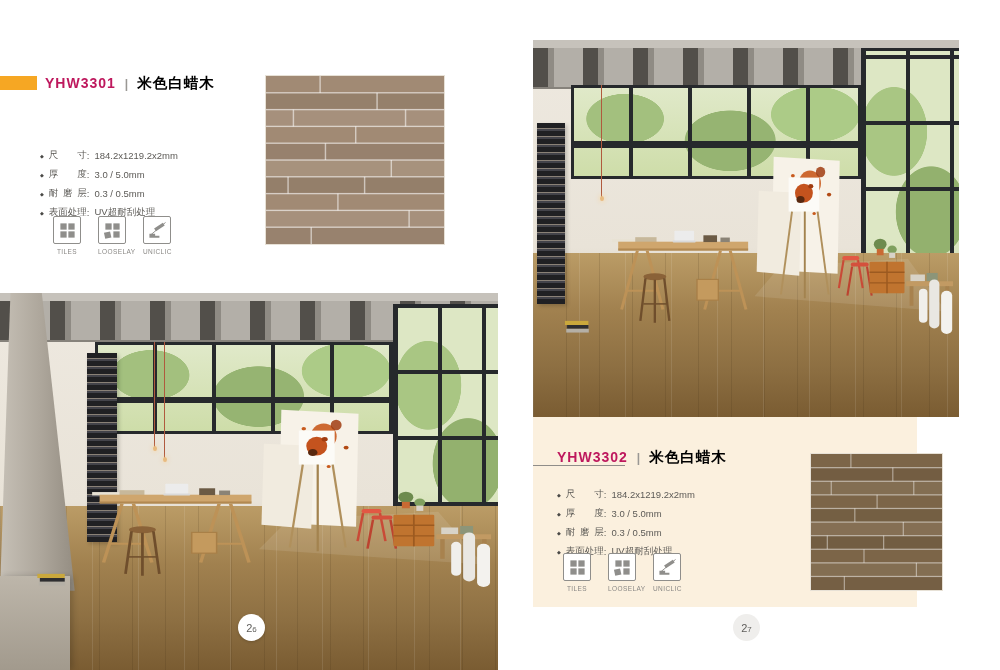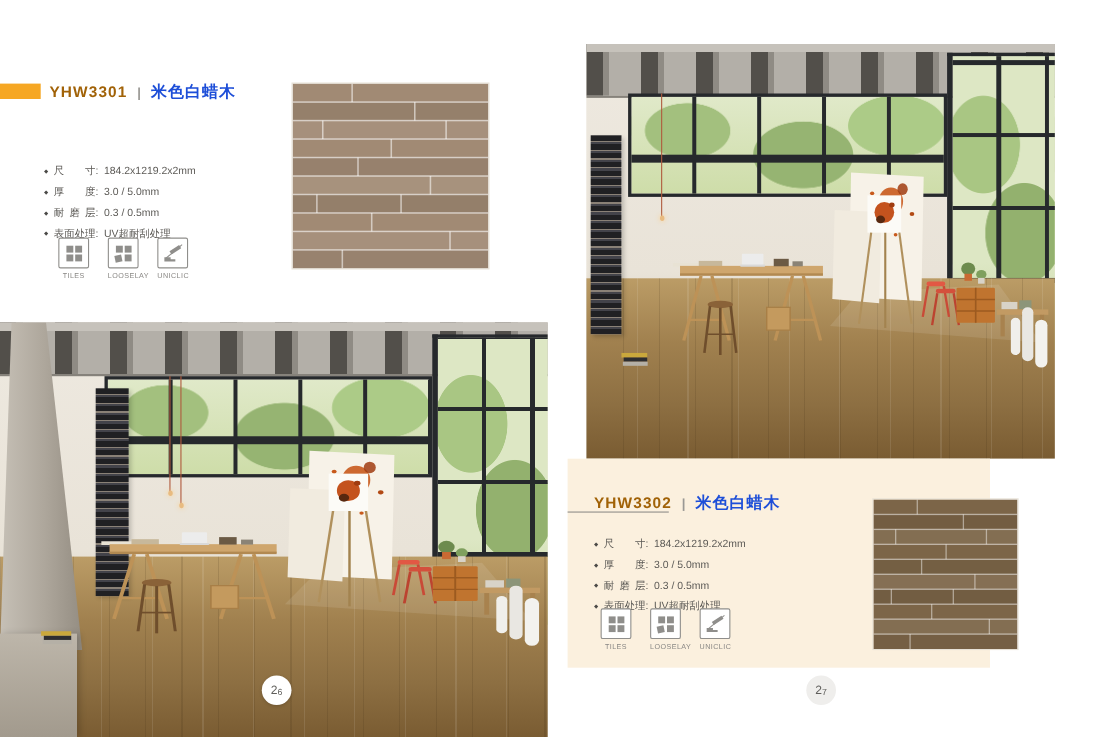--- a/index.html
+++ b/index.html
@@ -6,23 +6,23 @@
   html,body { width:1000px; height:670px; }
   body {
     font-family:"Liberation Sans","DejaVu Sans",sans-serif;
     background:#ffffff; position:relative; overflow:hidden;
   }
   .abs { position:absolute; }
 
   
   .accent-bar { left:0; top:76px; width:37px; height:14px; background:var(--accent,#f6a723); }
   .prod-title { display:flex; align-items:baseline; white-space:nowrap; }
-  .prod-title .code { font-size:14px; color:#a16207; letter-spacing:1px; }
+  .prod-title .code { font-size:14px; color:#be185d; letter-spacing:1px; }
   .prod-title .sep  { font-size:12px; color:#9a9894; margin:0 9px; }
-  .prod-title .name { font-size:14.5px; color:#1d4ed8; font-weight:bold; letter-spacing:1px; }
+  .prod-title .name { font-size:14.5px; color:#000000; font-weight:bold; letter-spacing:1px; }
   .title-left { left:45px; top:74px; }
 
   
   .specs { list-style:none; }
   .specs li { height:19px; display:flex; align-items:center; font-size:9.5px; color:#5c5a56; white-space:nowrap; }
   .specs .bullet { font-size:5px; color:#4a4946; margin-right:5px; }
   .specs .spec-label { display:inline-block; width:38px; text-align:justify; text-align-last:justify; }
   .specs .colon { margin-right:5px; }
   .specs-left { left:40px; top:146px; }
 
@@ -90,21 +90,21 @@
   .photo-left  .bookstack { left:17.5%; top:16%; width:6%;   height:50%; }
   .photo-right .bookstack { left:1%;    top:22%; width:6.5%; height:48%; }
   .cord { width:1px; background:#b05a3e; }
   .bulb { width:4px; height:5px; border-radius:50%; background:#e8bb80; box-shadow:0 0 5px rgba(255,205,130,.9); }
   .photo-left  .cord1 { left:31%; top:13%; height:28%; } .photo-left  .bulb1 { left:30.7%; top:40.5%; }
   .photo-left  .cord2 { left:33%; top:13%; height:31%; } .photo-left  .bulb2 { left:32.7%; top:43.5%; }
   .photo-right .cord1 { left:16%; top:12%; height:30%; } .photo-right .bulb1 { left:15.7%; top:41.5%; }
   .furniture { position:absolute; left:0; top:0; width:100%; height:100%; }
 
   
-  .panel { left:516px; top:417px; width:384px; height:190px; background:var(--panel,#fbf0de); }
+  .panel { left:533px; top:417px; width:384px; height:190px; background:var(--panel,#fbf0de); }
   .title-right { left:24px; top:31px; }
   .title-underline { left:0; top:48px; width:92px; height:1px; background:#8f8d89; }
   .specs-right { left:24px; top:68px; }
   .features-right { left:30px; top:136px; }
 
   
   .page-circle { width:27px; height:27px; border-radius:50%; display:flex; align-items:center;
     justify-content:center; color:#5f5e5b; }
   .pc-left  { left:238px; top:614px; background:#ffffff; box-shadow:0 1px 3px rgba(0,0,0,.18); }
   .pc-right { left:733px; top:614px; background:#efeeec; }

